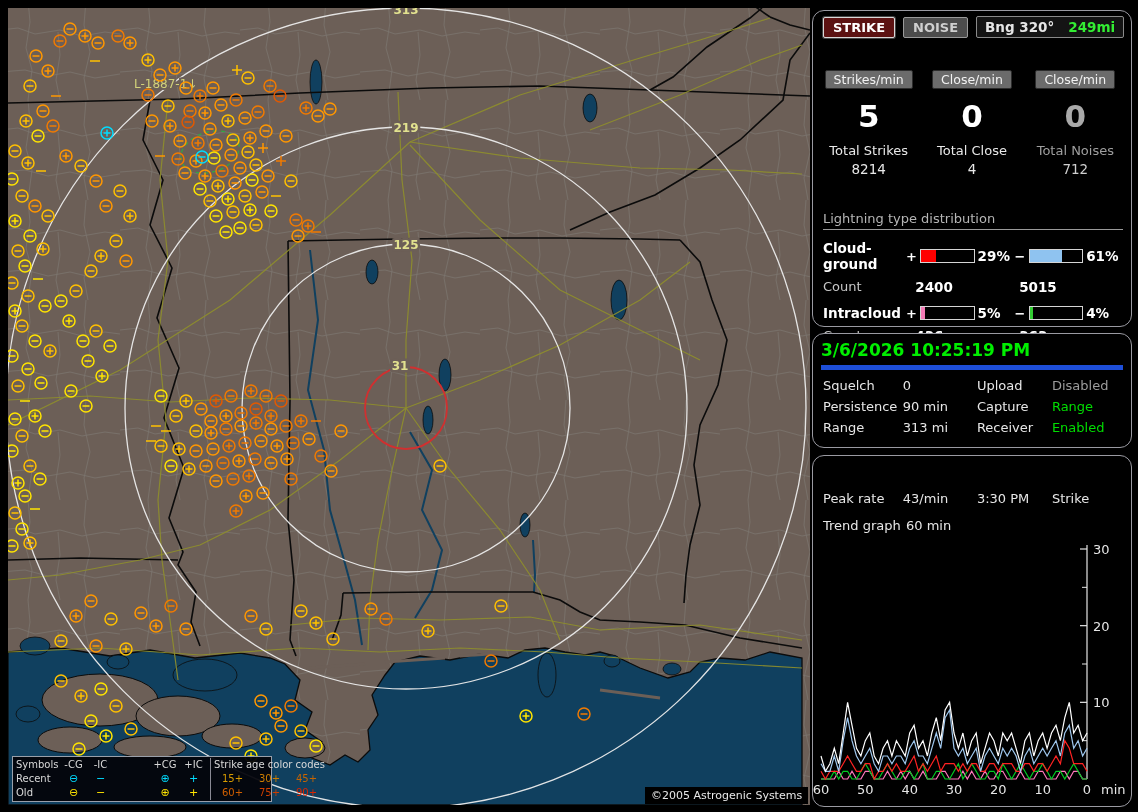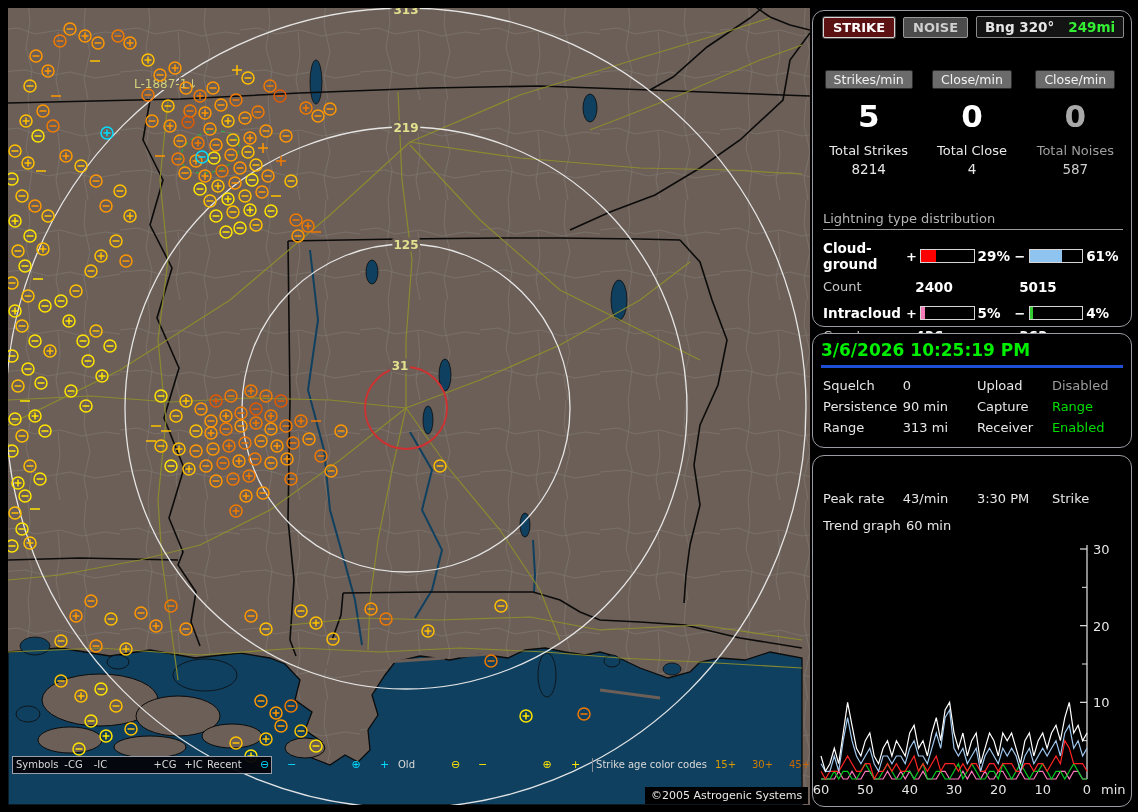--- a/index.html
+++ b/index.html
@@ -6,21 +6,21 @@
   body{width:1138px;height:812px;position:relative;overflow:hidden;
        font-family:"DejaVu Sans","Liberation Sans",sans-serif;color:#e6e6e6;}
   .abs{position:absolute;}
   
   #map-wrap{left:8px;top:8px;width:802px;height:797px;background:#6c5f57;}
   #map-svg{display:block;}
   
   #legend{left:12px;top:756px;width:252px;background:rgba(3,3,10,0.94);
           border:1px solid #9aa0aa;font-size:10px;line-height:14px;color:#d9d9d9;
           display:flex;padding:1px 3px;}
-  .lg-col{display:flex;flex-direction:row;}
+  .lg-col{display:flex;flex-direction:column;}
   .lg-row{display:flex;height:14px;align-items:center;}
   .lg-c0{width:44px;} .lg-c{width:27px;text-align:center;} .lg-cp{width:30px;text-align:center;margin-left:36px;}
   .lg-age{border-left:1px solid #8a8a94;margin-left:3px;padding-left:3px;}
   .lg-agehdr{width:111px;text-align:center;white-space:nowrap;}
   .lg-ac{width:37px;text-align:center;font-weight:normal;}
   .lg-sym{font-size:11px;}
   
   #copyright{left:645px;top:787px;background:#000;color:#e8e8e8;font-size:11px;
              padding:2px 6px;white-space:nowrap;}
   
@@ -53,21 +53,21 @@
   .drow .dlab{width:90px;font-size:13.5px;}
   .drow .sign{width:12px;text-align:center;}
   .bar{width:57px;height:12px;border:1px solid #d5d5d5;background:#000;margin:0 3px;}
   .bar>div{height:100%;}
   .pct{width:40px;font-size:13.5px;}
   .crow{display:flex;margin-top:7px;font-size:13px;}
   .crow .dlab{width:104px;color:#c6c6c6;}
   .crow b{width:117px;color:#fff;font-size:13.5px;}
   
   #datetime{position:absolute;left:8px;top:6px;right:8px;font-size:17px;font-weight:bold;
-            border-bottom:3px solid #1d4ed8;padding-bottom:5px;}
+            border-bottom:5px solid #1d4ed8;padding-bottom:5px;}
   .srow{position:absolute;left:10px;right:6px;display:flex;font-size:13px;}
   .srow span{display:block;}
   .sc1{width:83px;} .sc2{width:77px;} .sc3{width:78px;} .sc4{width:76px;}
   
   #trend-chart{position:absolute;left:0;top:85px;}
 </style>
 </head>
 <body>
 
 <div class="abs" id="map-wrap">
@@ -1206,21 +1206,21 @@
     <div class="ccol">
       <span class="clabel">Close/min</span>
       <div class="bignum">0</div>
       <div class="totlab">Total Close</div>
       <div class="totval">4</div>
     </div>
     <div class="ccol dimcol">
       <span class="clabel">Close/min</span>
       <div class="bignum">0</div>
       <div class="totlab">Total Noises</div>
-      <div class="totval">587</div>
+      <div class="totval">712</div>
     </div>
   </div>
   <div id="dist">
     <div class="title">Lightning type distribution</div>
     <div class="drow">
       <span class="dlab">Cloud-ground</span>
       <span class="sign">+</span>
       <span class="bar">
           <div style="width: 29%; background: rgb(255, 0, 0);"></div>
         </span>

